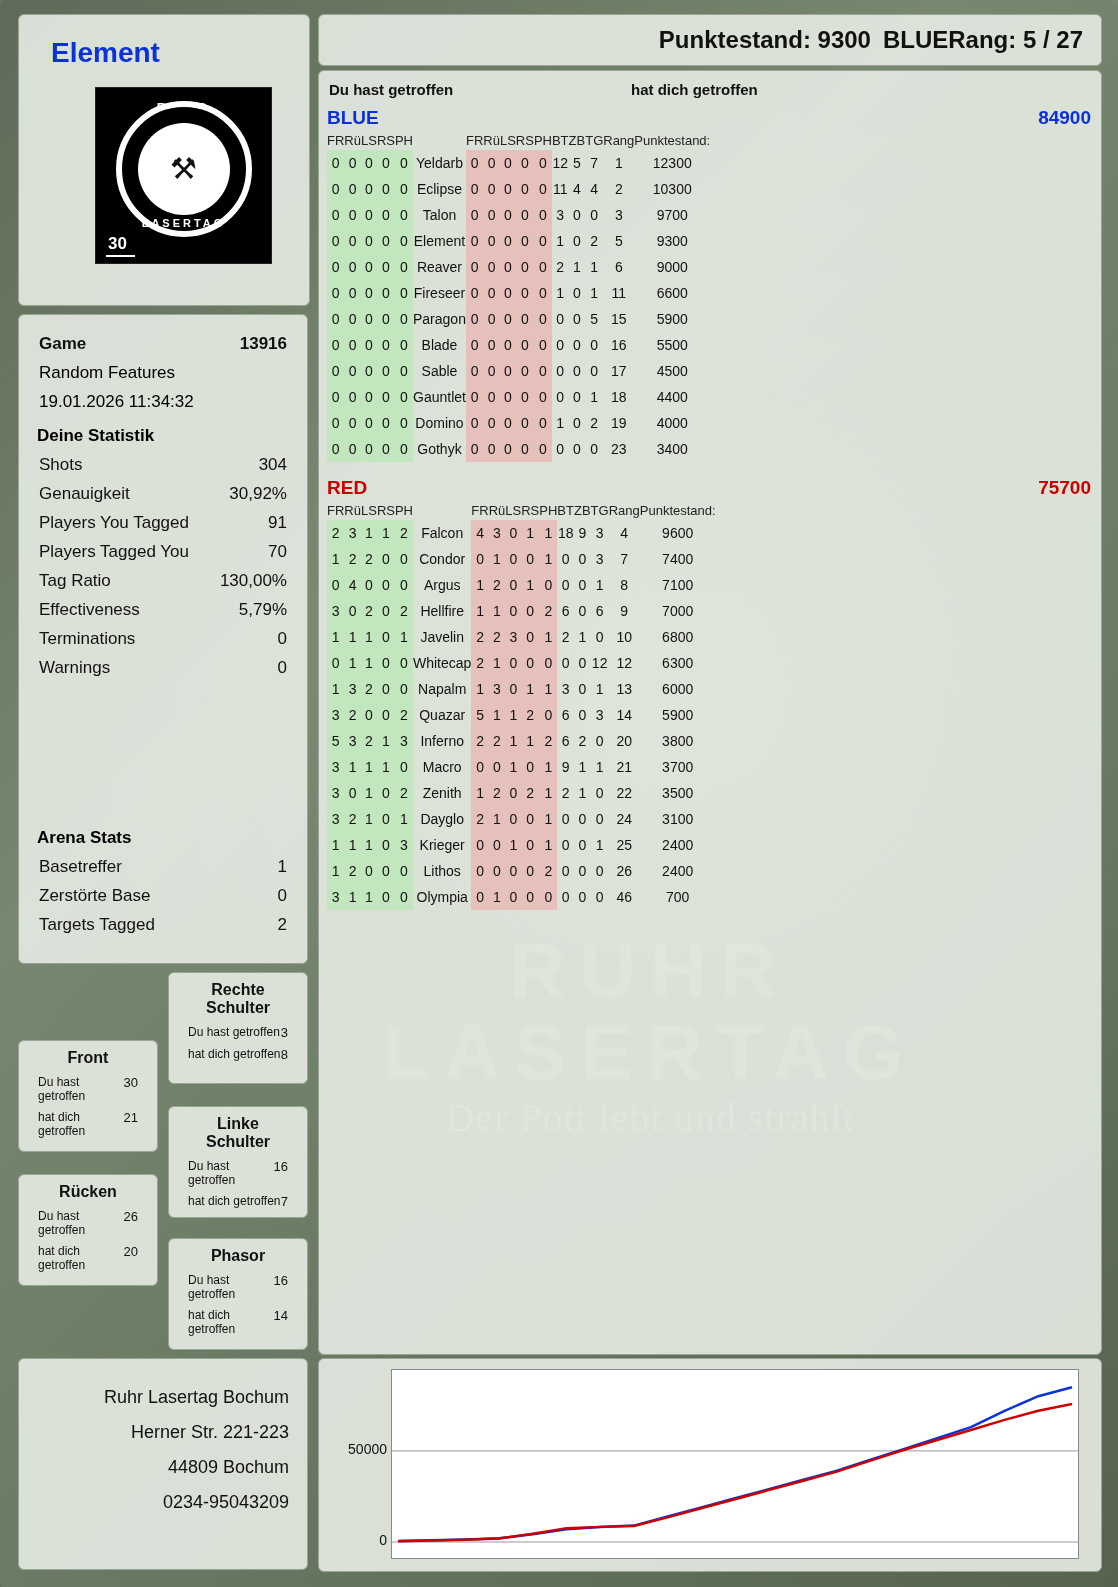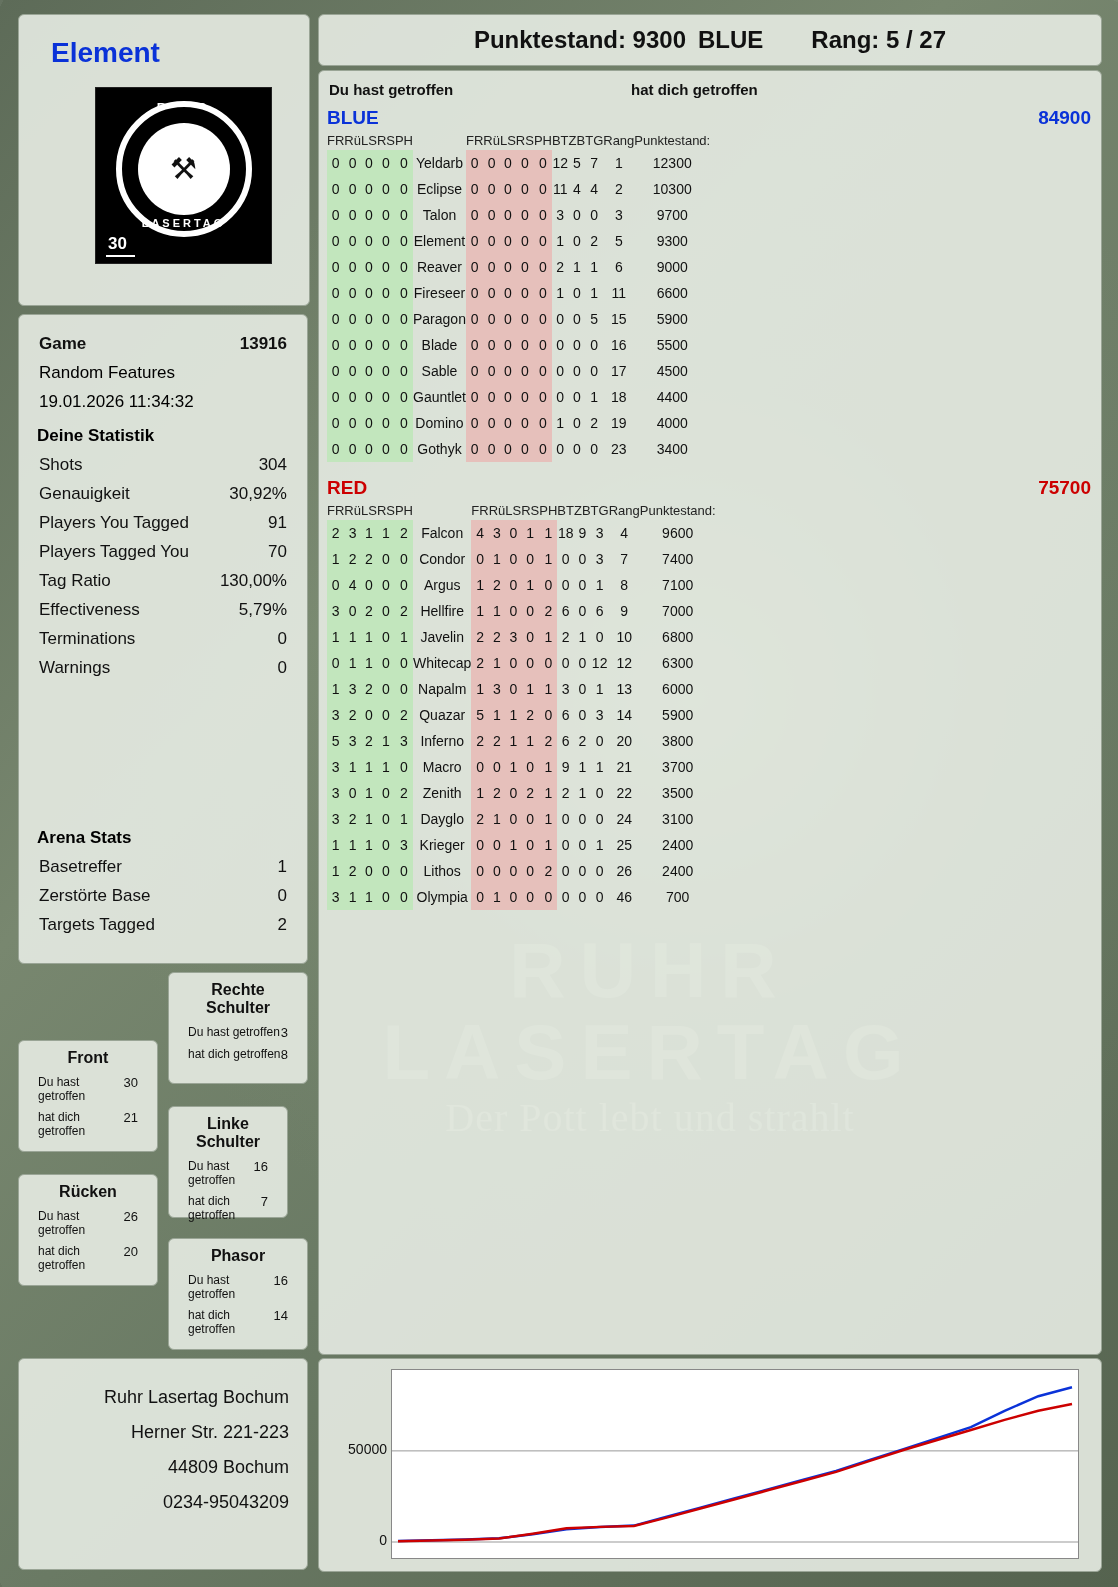--- a/index.html
+++ b/index.html
@@ -45,21 +45,21 @@
   .logo-inner{
     position:absolute;left:50%;top:50%;transform:translate(-50%,-50%);
     width:92px;height:92px;border-radius:50%;background:#fff;
     display:flex;align-items:center;justify-content:center;font-size:30px;color:#111;
   }
   .logo-top{position:absolute;left:0;right:0;top:12px;text-align:center;color:#fff;font-size:13px;letter-spacing:4px;font-weight:bold;}
   .logo-bot{position:absolute;left:0;right:0;bottom:34px;text-align:center;color:#fff;font-size:11px;letter-spacing:3px;font-weight:bold;}
   .logo-30{position:absolute;left:10px;bottom:6px;color:#fff;font-size:17px;font-weight:bold;border-bottom:2px solid #fff;padding:0 8px 1px 2px;}
 
   #hdr-right{left:318px;top:14px;width:782px;height:50px;}
-  #hdr-right .row{display:flex;align-items:center;height:50px;padding:0 18px;box-sizing:border-box;justify-content:center;gap:48px;}
+  #hdr-right .row{display:flex;align-items:center;height:50px;padding:0 18px;box-sizing:border-box;justify-content:flex-end;}
   .hdr-score{font-size:24px;font-weight:bold;color:#111;}
   .hdr-team{font-size:24px;font-weight:bold;color:#111;margin-left:12px;}
   .hdr-rank{font-size:24px;font-weight:bold;color:#111;}
 
   
   #tables{left:318px;top:70px;width:782px;height:1283px;}
   .tbl-head{position:absolute;font-size:15px;font-weight:bold;color:#111;}
   #lbl-youhit{left:10px;top:10px;}
   #lbl-hityou{left:312px;top:10px;}
 
@@ -762,21 +762,21 @@
     <div class="t">Front</div>
     <div class="r">
       <span>Du hast getroffen</span>
       <span class="v">30</span>
     </div>
     <div class="r">
       <span>hat dich getroffen</span>
       <span class="v">21</span>
     </div>
   </div>
-<div class="hitbox" id="hb-ls" style="left:168px;top:1106px;width:120px;height:112px;">
+<div class="hitbox" id="hb-ls" style="left:168px;top:1106px;width:140px;height:112px;">
     <div class="t">Linke Schulter</div>
     <div class="r">
       <span>Du hast getroffen</span>
       <span class="v">16</span>
     </div>
     <div class="r">
       <span>hat dich getroffen</span>
       <span class="v">7</span>
     </div>
   </div>

